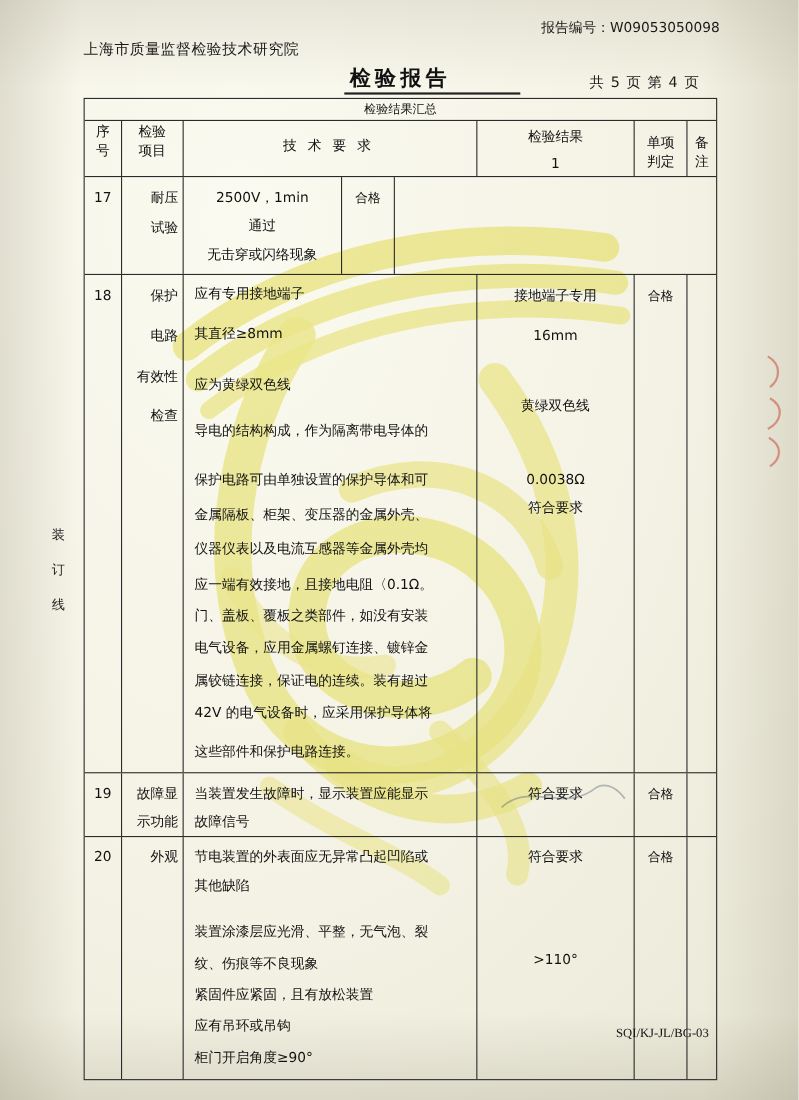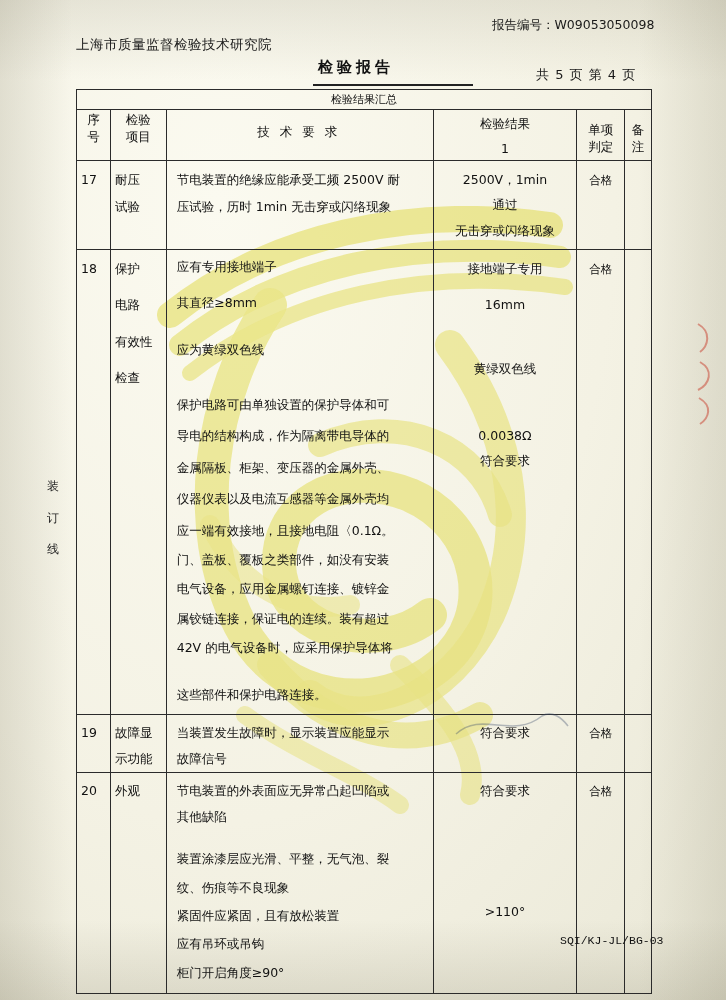--- a/index.html
+++ b/index.html
@@ -60,21 +60,21 @@
     position: absolute;
     left: 492px;
     top: 17px;
     font-size: 12.5px;
     color: #1a1a1a;
   }
   .hdr-title {
     position: absolute;
     left: 318px;
     top: 58px;
-    font-size: 15px;
+    font-size: 19px;
     font-weight: bold;
     letter-spacing: 4px;
     color: #111;
   }
   .hdr-title-underline {
     position: absolute;
     left: 313px;
     top: 84px;
     width: 160px;
     height: 2px;
@@ -113,22 +113,22 @@
   .row:last-child { border-bottom: none; }
   .c {
     box-sizing: border-box;
     border-right: 1px solid #2b2b2b;
     padding: 3px 4px;
     font-size: 12.5px;
     color: #111;
     line-height: 1.55;
   }
   .c:last-child { border-right: none; }
-  .c-no    { width: 34px;  }
-  .c-item  { width: 56px;  text-align: left; }
+  .c-no    { width: 34px;  text-align: center; }
+  .c-item  { width: 56px;  text-align: right; }
   .c-req   { width: 268px; padding-left: 10px; }
   .c-res   { width: 144px; text-align: center; }
   .c-judge { width: 48px;  text-align: center; font-size: 11.5px; }
   .c-note  { width: 26px;  text-align: center; }
   .head .c { text-align: center; padding: 2px 2px; font-size: 12.5px; }
   .head .c-req { padding-left: 0; letter-spacing: 3px; }
   .stack { line-height: 1.35; }
   .res-line { margin: 0 0 6px 0; }
   .req-line { margin: 0; }
   .req-gap { height: 10px; }
@@ -141,21 +141,21 @@
     color: #222;
     writing-mode: vertical-rl;
     letter-spacing: 14px;
   }
   .footer-code {
     position: absolute;
     left: 560px;
     top: 934px;
     font-size: 11.5px;
     color: #111;
-    font-family: Liberation Mono, monospace;
+    font-family: Liberation Serif, serif;
   }
   .stamp {
     position: absolute;
     right: 6px;
     top: 318px;
     width: 26px;
     height: 110px;
     opacity: 0.5;
     pointer-events: none;
   }
@@ -237,24 +237,20 @@
       </div>
 
       <div class="row">
         <div class="c c-no">
           <div style="margin-top:6px">17</div>
         </div>
         <div class="c c-item">
           <div style="margin-top:6px">耐压</div>
           <div style="margin-top:8px">试验</div>
         </div>
-        <div class="c c-req">
-          <div class="req-line" style="margin-top:6px">节电装置的绝缘应能承受工频 2500V 耐</div>
-          <div class="req-line" style="margin-top:8px">压试验，历时 1min 无击穿或闪络现象</div>
-        </div>
         <div class="c c-res">
           <div class="res-line" style="margin-top:6px">2500V，1min</div>
           <div class="res-line">通过</div>
           <div class="res-line">无击穿或闪络现象</div>
         </div>
         <div class="c c-judge">
           <div class="judge-top" style="margin-top:6px">合格</div>
         </div>
         <div class="c c-note"></div>
       </div>
@@ -268,30 +264,30 @@
           <div style="margin-top:17px">电路</div>
           <div style="margin-top:17px">有效性</div>
           <div style="margin-top:17px">检查</div>
         </div>
         <div class="c c-req">
           <div class="req-line" style="margin-top:4px">应有专用接地端子</div>
           <div class="req-line" style="margin-top:17px">其直径≥8mm</div>
           <div class="req-gap"></div>
           <div class="req-line" style="margin-top:17px">应为黄绿双色线</div>
           <div class="req-gap"></div>
+          <div class="req-line" style="margin-top:12px">导电的结构构成，作为隔离带电导体的</div>
           <div class="req-line" style="margin-top:26px">保护电路可由单独设置的保护导体和可</div>
-          <div class="req-line" style="margin-top:12px">导电的结构构成，作为隔离带电导体的</div>
           <div class="req-line" style="margin-top:12px">金属隔板、柜架、变压器的金属外壳、</div>
           <div class="req-line" style="margin-top:12px">仪器仪表以及电流互感器等金属外壳均</div>
           <div class="req-line" style="margin-top:12px">应一端有效接地，且接地电阻〈0.1Ω。</div>
           <div class="req-line" style="margin-top:10px">门、盖板、覆板之类部件，如没有安装</div>
           <div class="req-line" style="margin-top:10px">电气设备，应用金属螺钉连接、镀锌金</div>
           <div class="req-line" style="margin-top:10px">属铰链连接，保证电的连续。装有超过</div>
           <div class="req-line" style="margin-top:10px">42V 的电气设备时，应采用保护导体将</div>
-          <div class="req-line" style="margin-top:28px;margin-bottom:6px">这些部件和保护电路连接。</div>
+          <div class="req-line" style="margin-top:16px;margin-bottom:6px">这些部件和保护电路连接。</div>
         </div>
         <div class="c c-res">
           <div class="res-line" style="margin-top:6px">接地端子专用</div>
           <div class="res-line" style="margin-top:17px">16mm</div>
           <div class="res-line" style="margin-top:44px">黄绿双色线</div>
           <div class="res-line" style="margin-top:48px">0.0038Ω</div>
           <div class="res-line" style="margin-top:4px">符合要求</div>
         </div>
         <div class="c c-judge">
           <div class="judge-top" style="margin-top:6px">合格</div>
@@ -331,21 +327,21 @@
           <div class="req-line" style="margin-top:5px">节电装置的外表面应无异常凸起凹陷或</div>
           <div class="req-line" style="margin-top:7px">其他缺陷</div>
           <div class="req-line" style="margin-top:23px">装置涂漆层应光滑、平整，无气泡、裂</div>
           <div class="req-line" style="margin-top:9px">纹、伤痕等不良现象</div>
           <div class="req-line" style="margin-top:9px">紧固件应紧固，且有放松装置</div>
           <div class="req-line" style="margin-top:9px">应有吊环或吊钩</div>
           <div class="req-line" style="margin-top:9px;margin-bottom:8px">柜门开启角度≥90°</div>
         </div>
         <div class="c c-res">
           <div class="res-line" style="margin-top:5px">符合要求</div>
-          <div class="res-line" style="margin-top:102px">&gt;110°</div>
+          <div class="res-line" style="margin-top:74px">&gt;110°</div>
         </div>
         <div class="c c-judge">
           <div class="judge-top" style="margin-top:5px">合格</div>
         </div>
         <div class="c c-note"></div>
       </div>
 
     </div>
 
     <div class="footer-code">SQI/KJ-JL/BG-03</div>

